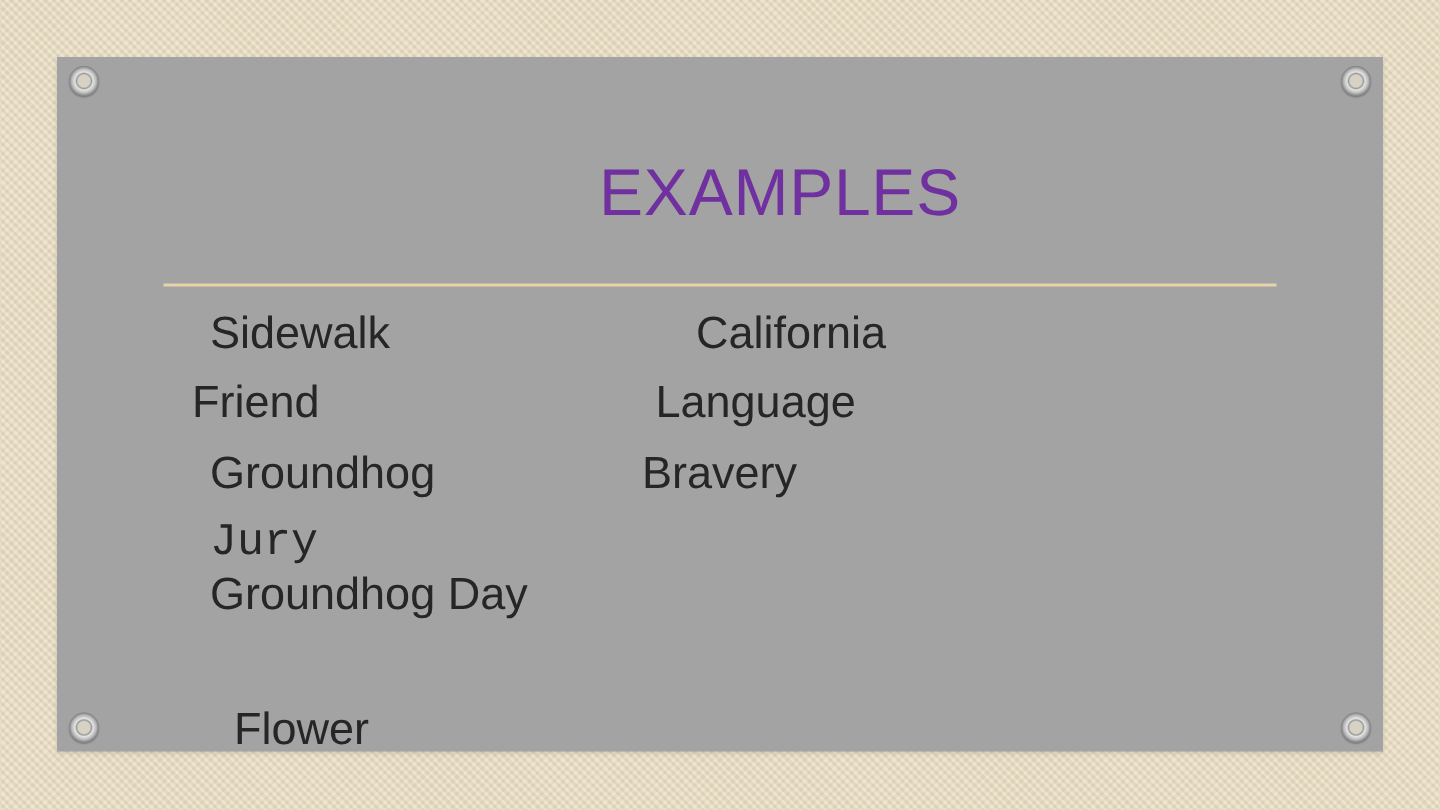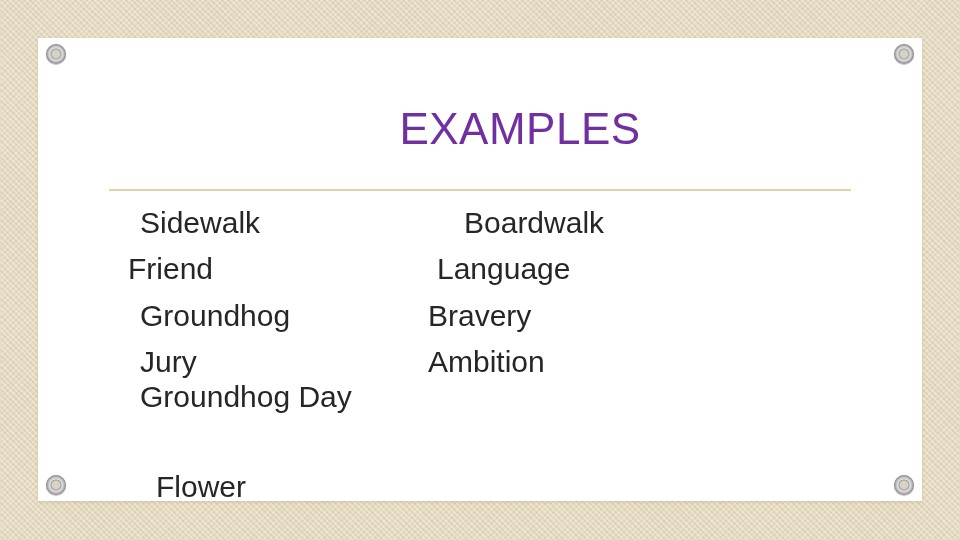--- a/index.html
+++ b/index.html
@@ -6,21 +6,21 @@
     body {
       width: 960px; height: 540px; overflow: hidden; position: relative;
       background-color: #e8dcc0;
       background-image:
         repeating-linear-gradient(45deg, rgba(255,255,255,0.18) 0 2px, rgba(0,0,0,0.03) 2px 4px),
         repeating-linear-gradient(-45deg, rgba(255,255,255,0.12) 0 2px, rgba(0,0,0,0.025) 2px 4px);
       font-family: "Liberation Sans", sans-serif;
     }
     .card {
       position: absolute; left: 38px; top: 38px; width: 884px; height: 463px;
-      background: #ffffff;
+      background: #a3a3a3;
       box-shadow: 0 1px 3px rgba(0,0,0,0.12);
     }
     .grommet {
       position: absolute; width: 20px; height: 20px; border-radius: 50%;
       background: radial-gradient(circle at 50% 50%, #d8d2c4 0 4px, #9a9a9a 5px, #e4e4e4 6px, #bdbdbd 8px, #7c7c7c 10px);
       box-shadow: 0 1px 1px rgba(0,0,0,0.25);
     }
     .g-tl { left: 8px; top: 6px; }
     .g-tr { right: 8px; top: 6px; }
     .g-bl { left: 8px; bottom: 6px; }
@@ -45,21 +45,20 @@
   <div class="grommet g-tr"></div>
   <div class="grommet g-bl"></div>
   <div class="grommet g-br"></div>
 
   <div class="title">EXAMPLES</div>
   <div class="rule"></div>
 
   <div class="item" style="left:102px; top:168px;">Sidewalk</div>
   <div class="item" style="left:90px; top:214px;">Friend</div>
   <div class="item" style="left:102px; top:261px;">Groundhog</div>
-  <div class="item" style="left:102px; top:307px;">Jury</div>
+  <div class="item" style="left:102px; top:307px;font-family:Liberation Mono, monospace;">Jury</div>
   <div class="item" style="left:102px; top:342px;">Groundhog Day</div>
   <div class="item" style="left:118px; top:400px;margin-top:32px;">Flower</div>
 
-  <div class="item" style="left:426px; top:168px;">Boardwalk</div>
+  <div class="item" style="left:426px; top:168px;">California</div>
   <div class="item" style="left:399px; top:214px;">Language</div>
   <div class="item" style="left:390px; top:261px;">Bravery</div>
-  <div class="item" style="left:390px; top:307px;">Ambition</div>
 </div>
 
 </body></html>

